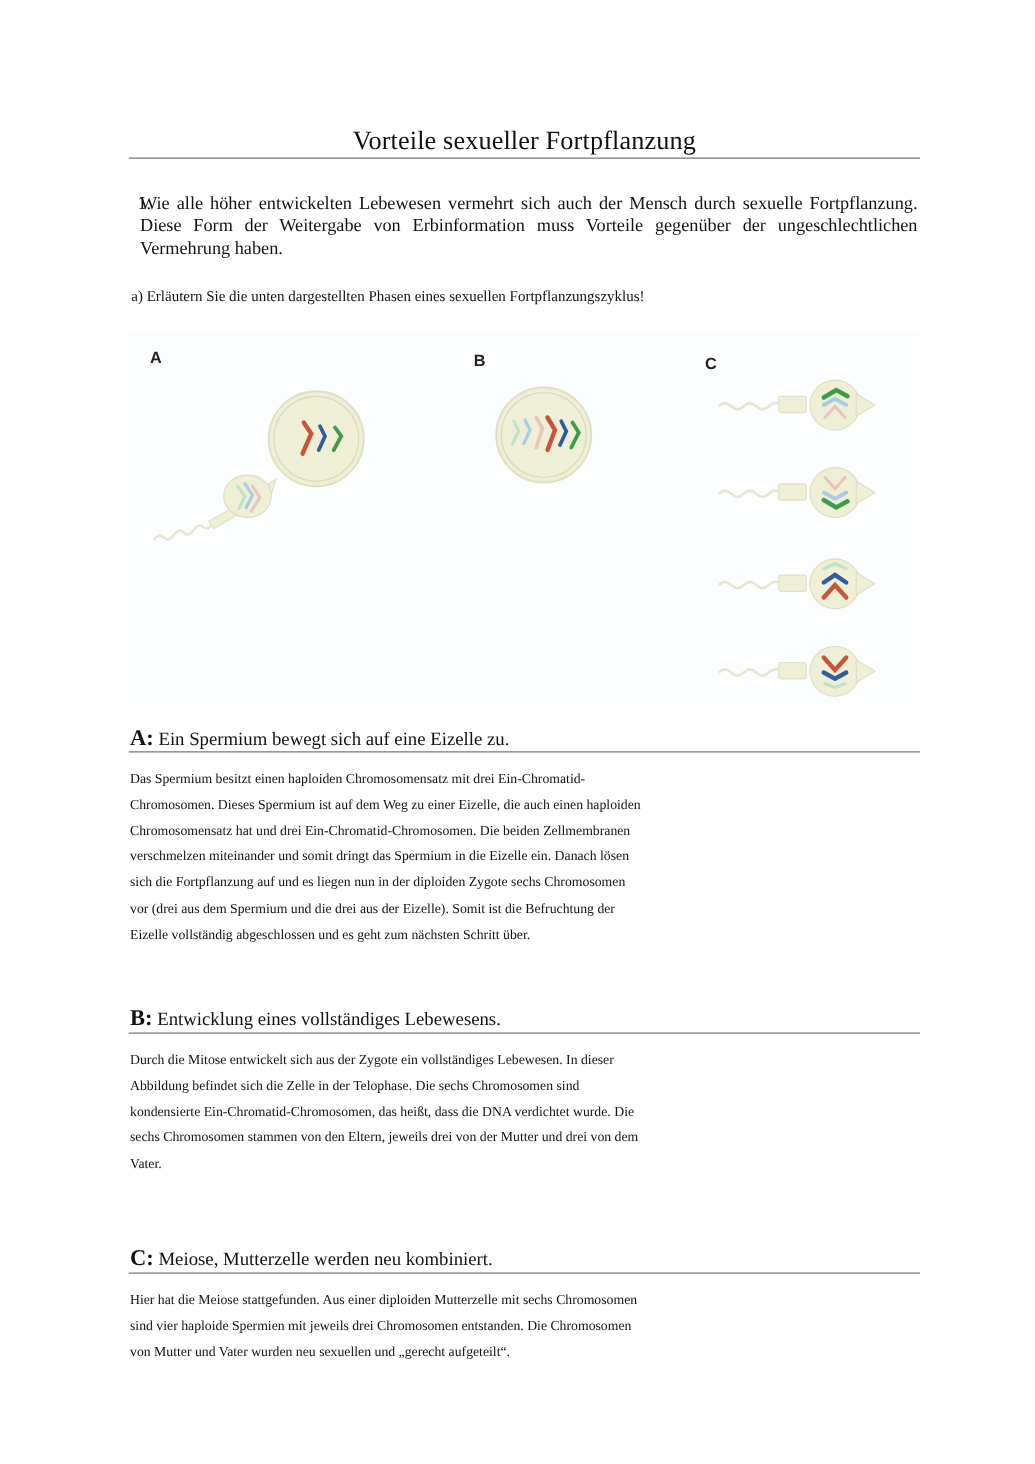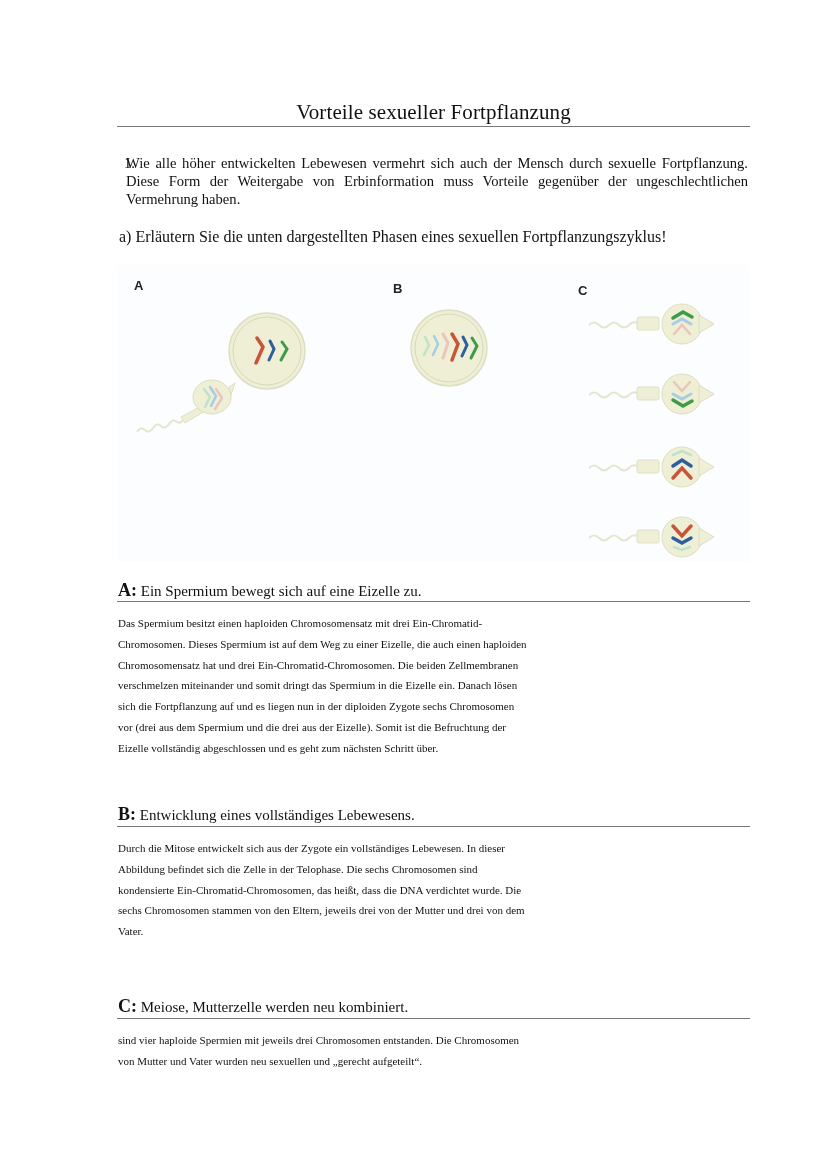--- a/index.html
+++ b/index.html
@@ -1,25 +1,25 @@
 <!DOCTYPE html>
 <html><head>
 <meta charset="utf-8">
 <style>
   html, body { margin: 0; padding: 0; background: #ffffff; }
   body { width: 828px; height: 1171px; position: relative; overflow: hidden;
          font-family: "Liberation Serif", "DejaVu Serif", serif; color: #111; }
-  .page { position: absolute; left: 18px; top: 0; width: 772px; height: 1171px; }
+  .page { position: absolute; left: 4px; top: 0; width: 772px; height: 1171px; }
   .title { position: absolute; left: 99px; top: 99px; width: 633px; text-align: center;
            font-size: 21px; line-height: 26px; letter-spacing: 0.1px; }
   .rule { position: absolute; left: 99px; width: 633px; height: 0; border-top: 1.3px solid #777; }
   .task { position: absolute; left: 100px; top: 154px; width: 630px; font-size: 14.6px; line-height: 18px; }
   .task .num { position: absolute; left: 6px; top: 0; }
   .task .txt { margin-left: 8px; text-align: justify; }
-  .subq { position: absolute; left: 101px; top: 228px; font-size: 16px; line-height: 18px; }
+  .subq { position: absolute; left: 101px; top: 228px; font-size: 12px; line-height: 18px; }
   .figure { position: absolute; left: 99px; top: 265px; width: 632px; height: 297px; background: #fcfdfe; }
   .figure svg { display: block; }
   .fig-label { font-family: "Liberation Sans", "DejaVu Sans", sans-serif; font-weight: bold; font-size: 13px; fill: #222; }
   .sec-head { position: absolute; left: 100px; font-size: 15px; line-height: 20px; }
   .sec-head b { font-size: 18px; font-weight: bold; }
   .sec-body { position: absolute; left: 100px; width: 630px; font-size: 11px; line-height: 20.8px; }
   .sec-body p { margin: 0; }
 </style>
 </head>
 <body>
@@ -138,17 +138,18 @@
     <p>sechs Chromosomen stammen von den Eltern, jeweils drei von der Mutter und drei von dem</p>
     <p>Vater.</p>
   </div>
 
   <div class="sec-head" style="top:996px;">
     <b>C:</b>
     <span>Meiose, Mutterzelle werden neu kombiniert.</span>
   </div>
   <div class="rule" style="top:1018px;"></div>
   <div class="sec-body" style="top:1030px;">
+    <p>Hier hat die Meiose stattgefunden. Aus einer diploiden Mutterzelle mit sechs Chromosomen</p>
     <p>sind vier haploide Spermien mit jeweils drei Chromosomen entstanden. Die Chromosomen</p>
     <p>von Mutter und Vater wurden neu sexuellen und „gerecht aufgeteilt“.</p>
   </div>
 
 </div>
 
 </body></html>

